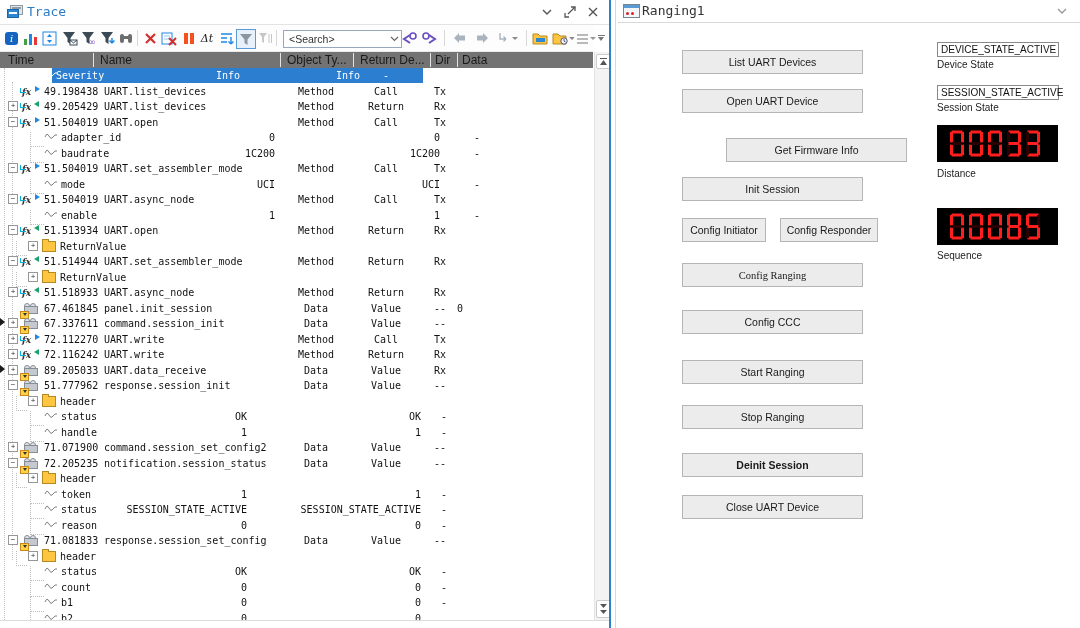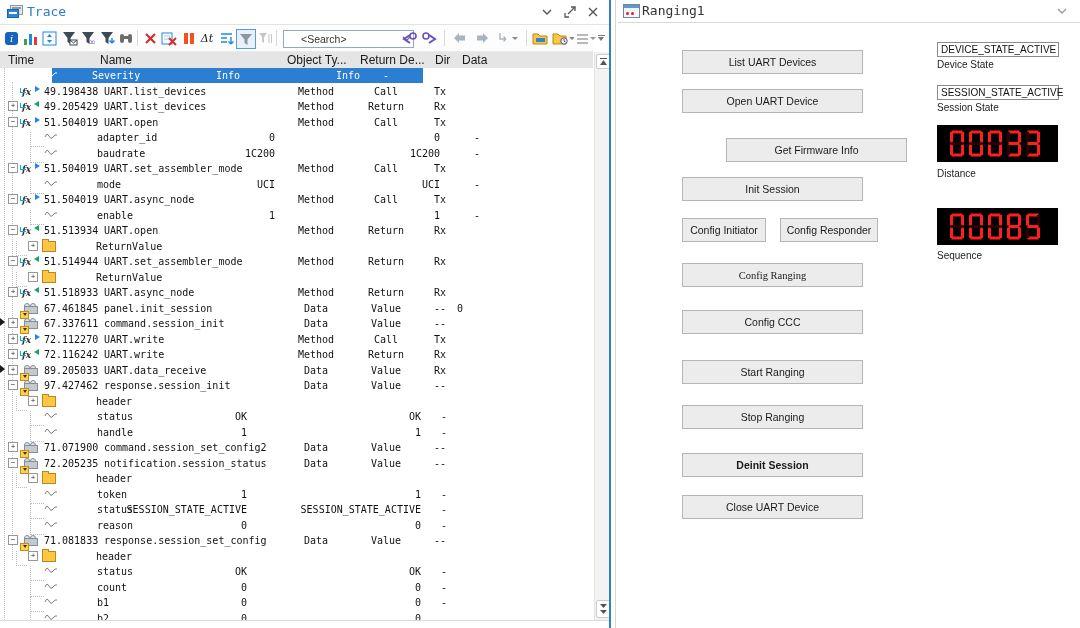--- a/index.html
+++ b/index.html
@@ -18,40 +18,40 @@
   svg{display:block}
   #lp-hline-bottom{position:absolute;left:0;top:620px;width:610px;height:1px;background:#dcdcdc;}
   #splitter-blue{position:absolute;left:609px;top:0;width:2px;height:628px;background:#2e80c8;}
   #splitter-gray{position:absolute;left:615px;top:0;width:1px;height:628px;background:#d8d8d8;}
   
   #toolbar{position:absolute;left:0;top:25px;width:593px;height:26px;background:#fdfdfd;border-bottom:1px solid #eaeaea;}
   .tbi{position:absolute;top:4px;width:18px;height:18px;display:flex;align-items:center;justify-content:center;}
   .tbi.framed{border:1px solid #5b9bd5;background:#e8f1fb;}
   .tsep{position:absolute;top:5px;width:1px;height:16px;background:#d9d9d9;}
   #searchbox{position:absolute;left:283px;top:5px;width:112px;height:16px;border:1px solid #98a8bc;background:#fff;
-             font:10.5px "Liberation Sans",sans-serif;color:#333;line-height:16px;padding-left:17px;}
+             font:10.5px "Liberation Sans",sans-serif;color:#333;line-height:16px;padding-left:5px;}
   #searchbox .chev{position:absolute;right:2px;top:5px;}
   .deltat{font:italic 11px "DejaVu Serif",serif;color:#222;}
   
-  #thead{position:absolute;left:0;top:52px;width:593px;height:16px;background:#e5e5e5;border-bottom:1px solid #d6d6d6;
+  #thead{position:absolute;left:0;top:52px;width:593px;height:16px;background:#737373;border-bottom:1px solid #d6d6d6;
          font:12px "Liberation Sans",sans-serif;color:#1a1a1a;}
   #thead span{position:absolute;top:1px;}
   .hsep{position:absolute;top:1px;width:1px;height:14px;background:#e3e3e3;}
   #tbody{position:absolute;left:0;top:68px;width:593px;height:552px;overflow:hidden;background:#fff;}
   .gguide{position:absolute;width:0;border-left:1px dotted #c3c3c3;}
   .row{position:relative;height:15.5px;font:10px "DejaVu Sans Mono",monospace;color:#111;}
   .row span{position:absolute;top:2px;white-space:pre;}
   .selbar{position:absolute;left:52px;top:0;width:371px;height:15px;background:#2c7fd0;}
   .row.sel span{color:#fff;}
   .c-time{left:44px;} .c-name{left:104px;}
   .c-otype{left:281px;width:70px;text-align:center;}
   .c-odet{left:348px;width:76px;text-align:center;}
   .c-dir{left:421px;width:38px;text-align:center;}
   .c-data{left:457px;}
-  .p-name{left:61px;margin-left:36px;} .row.sel .p-name{left:56px;}
+  .p-name{left:61px;} .row.sel .p-name{left:56px;}
   .ga .v1{left:80px;width:195px;text-align:right;} .ga .v2{left:300px;width:140px;text-align:right;} .ga .dash{left:470px;width:14px;text-align:center;}
   .gb .v1{left:80px;width:167px;text-align:right;} .gb .v2{left:280px;width:141px;text-align:right;} .gb .dash{left:437px;width:14px;text-align:center;}
   .gc .v1{left:80px;width:160px;text-align:right;} .gc .v2{left:270px;width:90px;text-align:right;}  .gc .dash{left:379px;width:14px;text-align:center;}
   .exp{position:absolute;top:3.5px;width:8px;height:8px;border:1px solid #969696;background:#fff;
        font:8px/7px "Liberation Sans",sans-serif;text-align:center;color:#333;}
   .exp.root{left:8px;} .exp.child{left:28px;}
   .elb-p{position:absolute;left:30px;top:-6px;width:13px;height:14px;border-left:1px dotted #bdbdbd;border-bottom:1px dotted #bdbdbd;}
   .elb-f{position:absolute;left:16px;top:-6px;width:10px;height:14px;border-left:1px dotted #bdbdbd;border-bottom:1px dotted #bdbdbd;}
   .mark{position:absolute;left:0;top:4px;width:0;height:0;border-left:5px solid #1a1a1a;border-top:4px solid transparent;border-bottom:4px solid transparent;}
   
@@ -477,21 +477,21 @@
           <span class="dicon"><span class="w1"></span><span class="w2"></span><span class="bod"></span><span class="badge"><i></i></span></span>
           <span class="c-time">89.205033</span>
           <span class="c-name">UART.data_receive</span>
           <span class="c-otype">Data</span>
           <span class="c-odet">Value</span>
           <span class="c-dir">Rx</span>
         </div>
         <div class="row">
           <span class="exp root">−</span>
           <span class="dicon"><span class="w1"></span><span class="w2"></span><span class="bod"></span><span class="badge"><i></i></span></span>
-          <span class="c-time">97.427462</span>
+          <span class="c-time">51.777962</span>
           <span class="c-name">response.session_init</span>
           <span class="c-otype">Data</span>
           <span class="c-odet">Value</span>
           <span class="c-dir">--</span>
         </div>
         <div class="row">
           <span class="elb-f"></span>
           <span class="exp child">+</span>
           <span class="foldi"><i></i></span>
           <span class="p-name" style="left: 60px;">header</span>

